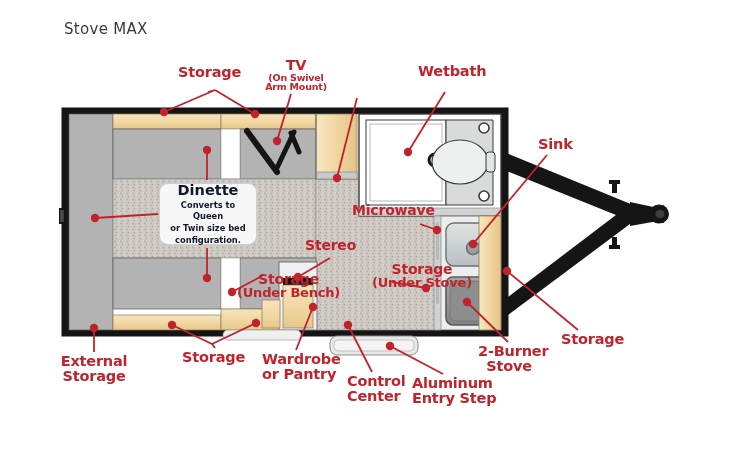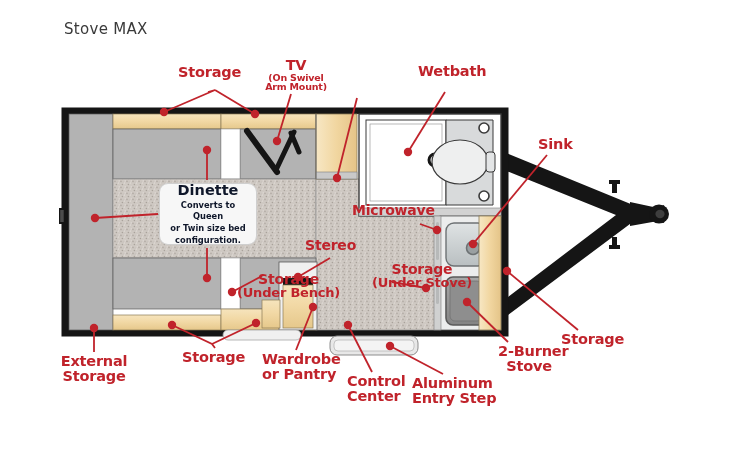--- a/index.html
+++ b/index.html
@@ -351,21 +351,21 @@
 
   <div class="callout inner-label" style="left:372px; top:262px;">
     <span class="main">Storage</span>
     <span class="sub">(Under Stove)</span>
   </div>
 
   <div class="callout" style="left:561px; top:332px;">
     <span class="main">Storage</span>
   </div>
 
-  <div class="callout" style="left:478px; top:344px; width:62px;margin-left:20px;">
+  <div class="callout" style="left:478px; top:344px; width:62px;">
     <span class="main">2-Burner</span>
     <span class="main">Stove</span>
   </div>
 
   <div class="callout" style="left:347px; top:374px; width:52px;">
     <span class="main">Control</span>
     <span class="main">Center</span>
   </div>
 
   <div class="callout" style="left:412px; top:376px; width:62px;">

